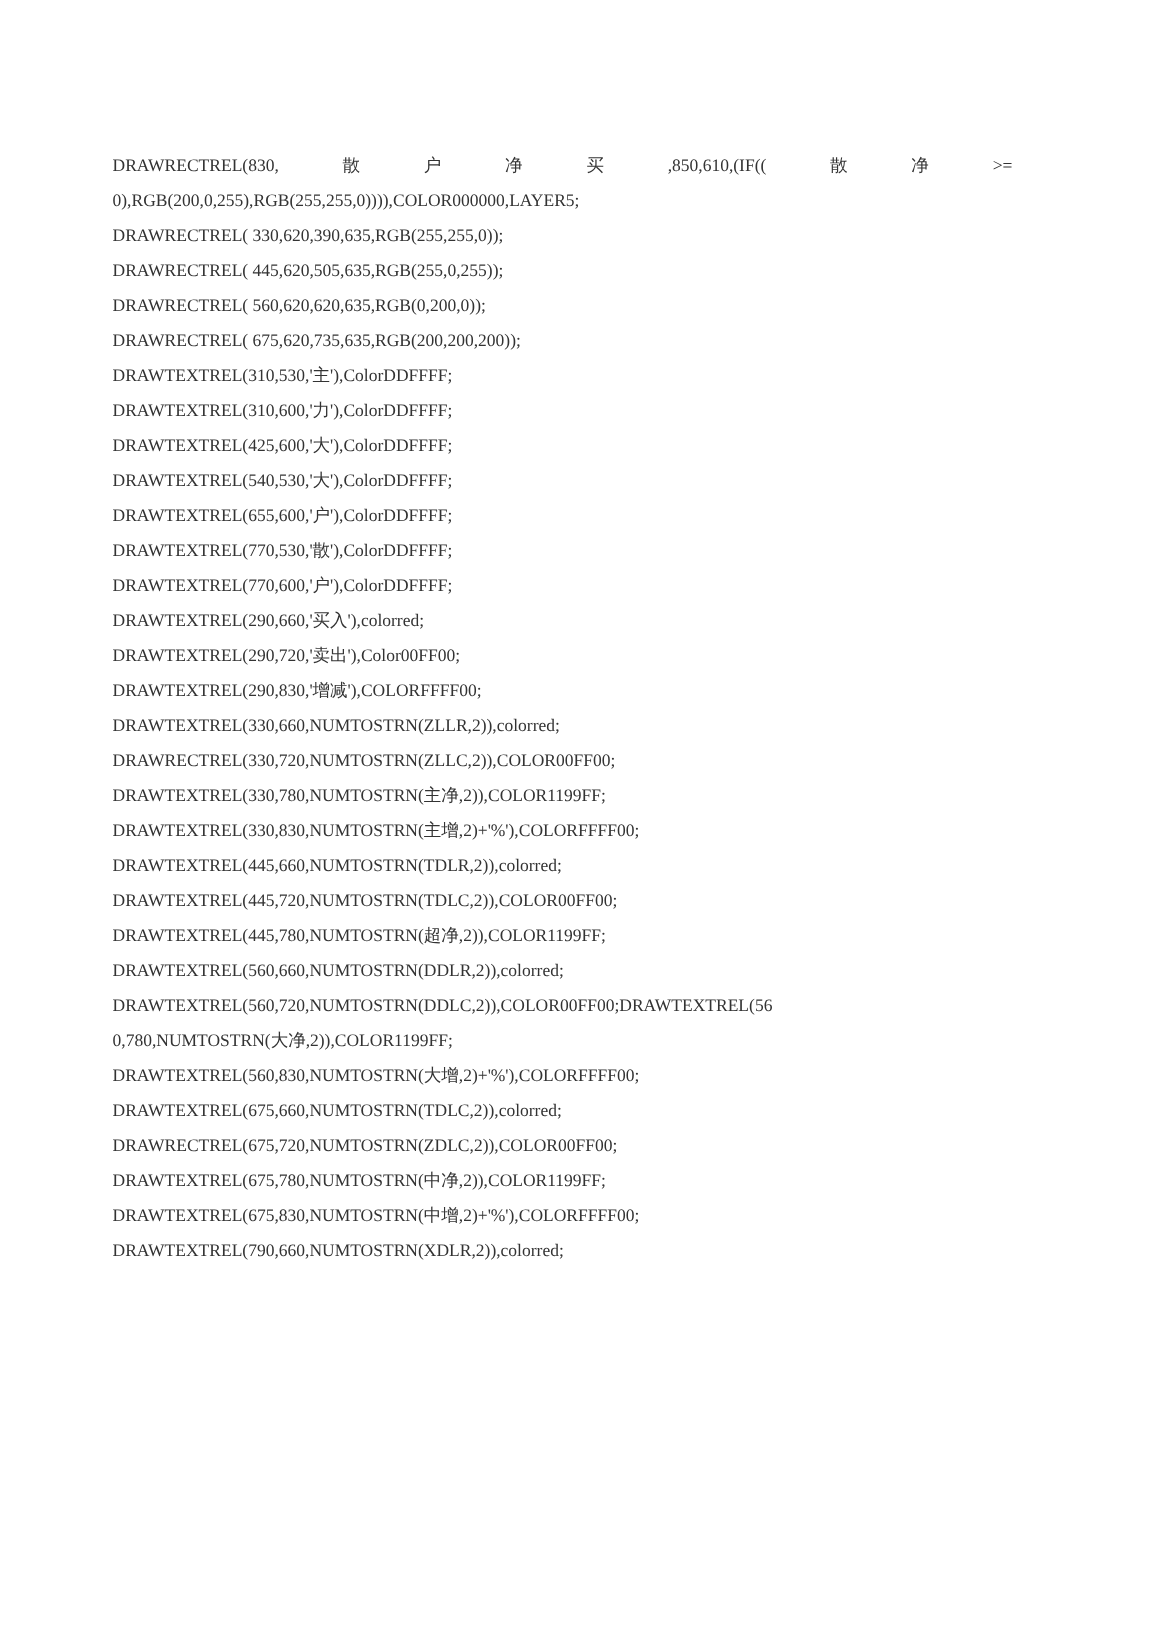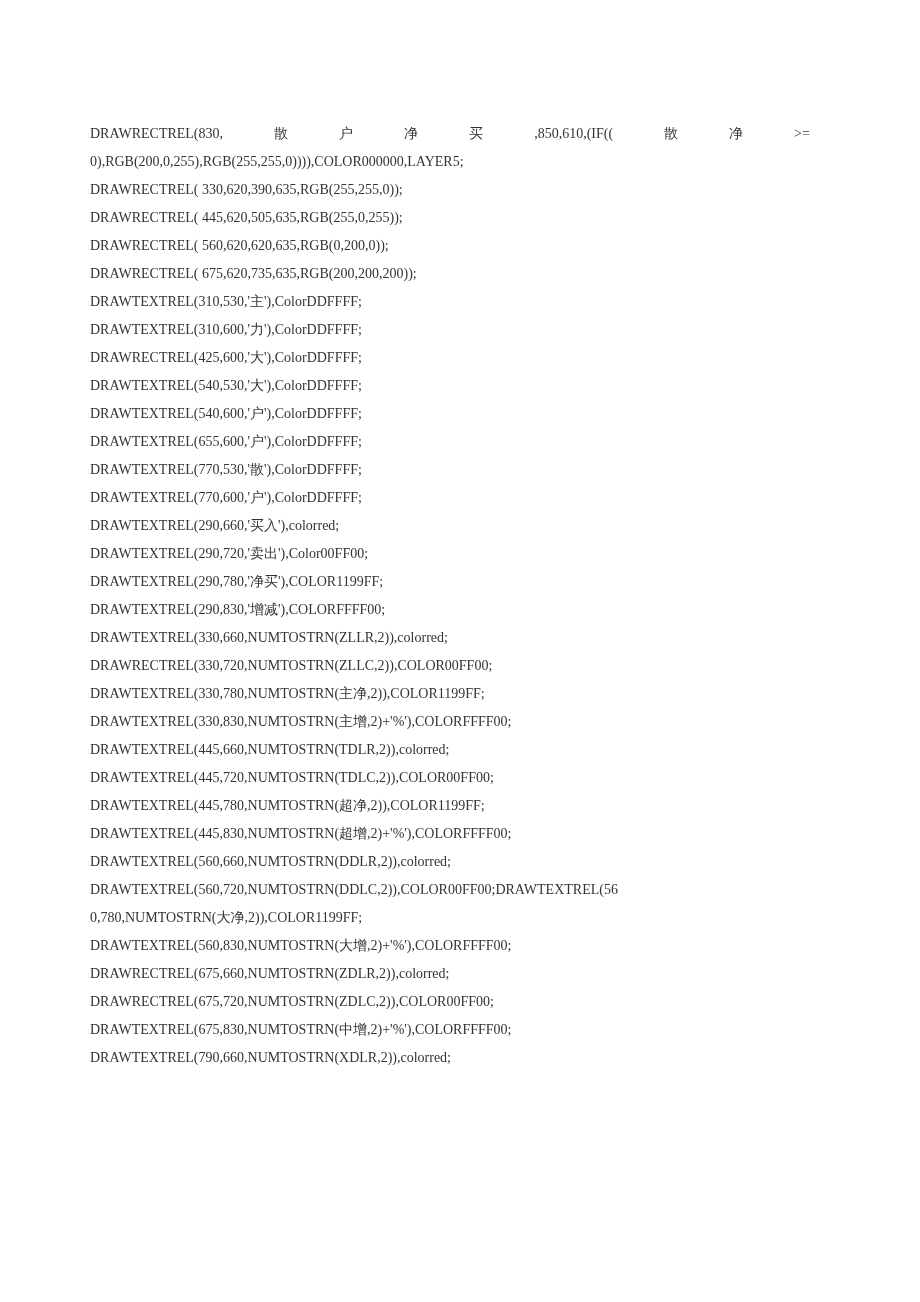--- a/index.html
+++ b/index.html
@@ -32,39 +32,37 @@
 
 <div class="content" id="content-root">
     <div class="line justified"><span>DRAWRECTREL(830,</span><span>散</span><span>户</span><span>净</span><span>买</span><span>,850,610,(IF((</span><span>散</span><span>净</span><span>&gt;=</span></div>
     <div class="line">0),RGB(200,0,255),RGB(255,255,0)))),COLOR000000,LAYER5;</div>
     <div class="line">DRAWRECTREL( 330,620,390,635,RGB(255,255,0));</div>
     <div class="line">DRAWRECTREL( 445,620,505,635,RGB(255,0,255));</div>
     <div class="line">DRAWRECTREL( 560,620,620,635,RGB(0,200,0));</div>
     <div class="line">DRAWRECTREL( 675,620,735,635,RGB(200,200,200));</div>
     <div class="line">DRAWTEXTREL(310,530,'主'),ColorDDFFFF;</div>
     <div class="line">DRAWTEXTREL(310,600,'力'),ColorDDFFFF;</div>
-    <div class="line">DRAWRECTREL(425,600,'大'),ColorDDFFFF;</div>
+    <div class="line">DRAWTEXTREL(425,600,'大'),ColorDDFFFF;</div>
     <div class="line">DRAWTEXTREL(540,530,'大'),ColorDDFFFF;</div>
-    <div class="line">DRAWTEXTREL(540,600,'户'),ColorDDFFFF;</div>
     <div class="line">DRAWTEXTREL(655,600,'户'),ColorDDFFFF;</div>
     <div class="line">DRAWTEXTREL(770,530,'散'),ColorDDFFFF;</div>
     <div class="line">DRAWTEXTREL(770,600,'户'),ColorDDFFFF;</div>
     <div class="line">DRAWTEXTREL(290,660,'买入'),colorred;</div>
     <div class="line">DRAWTEXTREL(290,720,'卖出'),Color00FF00;</div>
-    <div class="line">DRAWTEXTREL(290,780,'净买'),COLOR1199FF;</div>
     <div class="line">DRAWTEXTREL(290,830,'增减'),COLORFFFF00;</div>
     <div class="line">DRAWTEXTREL(330,660,NUMTOSTRN(ZLLR,2)),colorred;</div>
     <div class="line">DRAWRECTREL(330,720,NUMTOSTRN(ZLLC,2)),COLOR00FF00;</div>
     <div class="line">DRAWTEXTREL(330,780,NUMTOSTRN(主净,2)),COLOR1199FF;</div>
     <div class="line">DRAWTEXTREL(330,830,NUMTOSTRN(主增,2)+'%'),COLORFFFF00;</div>
     <div class="line">DRAWTEXTREL(445,660,NUMTOSTRN(TDLR,2)),colorred;</div>
     <div class="line">DRAWTEXTREL(445,720,NUMTOSTRN(TDLC,2)),COLOR00FF00;</div>
     <div class="line">DRAWTEXTREL(445,780,NUMTOSTRN(超净,2)),COLOR1199FF;</div>
-    <div class="line">DRAWTEXTREL(445,830,NUMTOSTRN(超增,2)+'%'),COLORFFFF00;</div>
     <div class="line">DRAWTEXTREL(560,660,NUMTOSTRN(DDLR,2)),colorred;</div>
     <div class="line">DRAWTEXTREL(560,720,NUMTOSTRN(DDLC,2)),COLOR00FF00;DRAWTEXTREL(56</div>
     <div class="line">0,780,NUMTOSTRN(大净,2)),COLOR1199FF;</div>
     <div class="line">DRAWTEXTREL(560,830,NUMTOSTRN(大增,2)+'%'),COLORFFFF00;</div>
-    <div class="line">DRAWRECTREL(675,660,NUMTOSTRN(ZDLR,2)),colorred;</div>
+    <div class="line">DRAWTEXTREL(675,660,NUMTOSTRN(TDLC,2)),colorred;</div>
     <div class="line">DRAWRECTREL(675,720,NUMTOSTRN(ZDLC,2)),COLOR00FF00;</div>
+    <div class="line">DRAWTEXTREL(675,780,NUMTOSTRN(中净,2)),COLOR1199FF;</div>
     <div class="line">DRAWTEXTREL(675,830,NUMTOSTRN(中增,2)+'%'),COLORFFFF00;</div>
     <div class="line">DRAWTEXTREL(790,660,NUMTOSTRN(XDLR,2)),colorred;</div>
   </div>
 
 </body></html>

